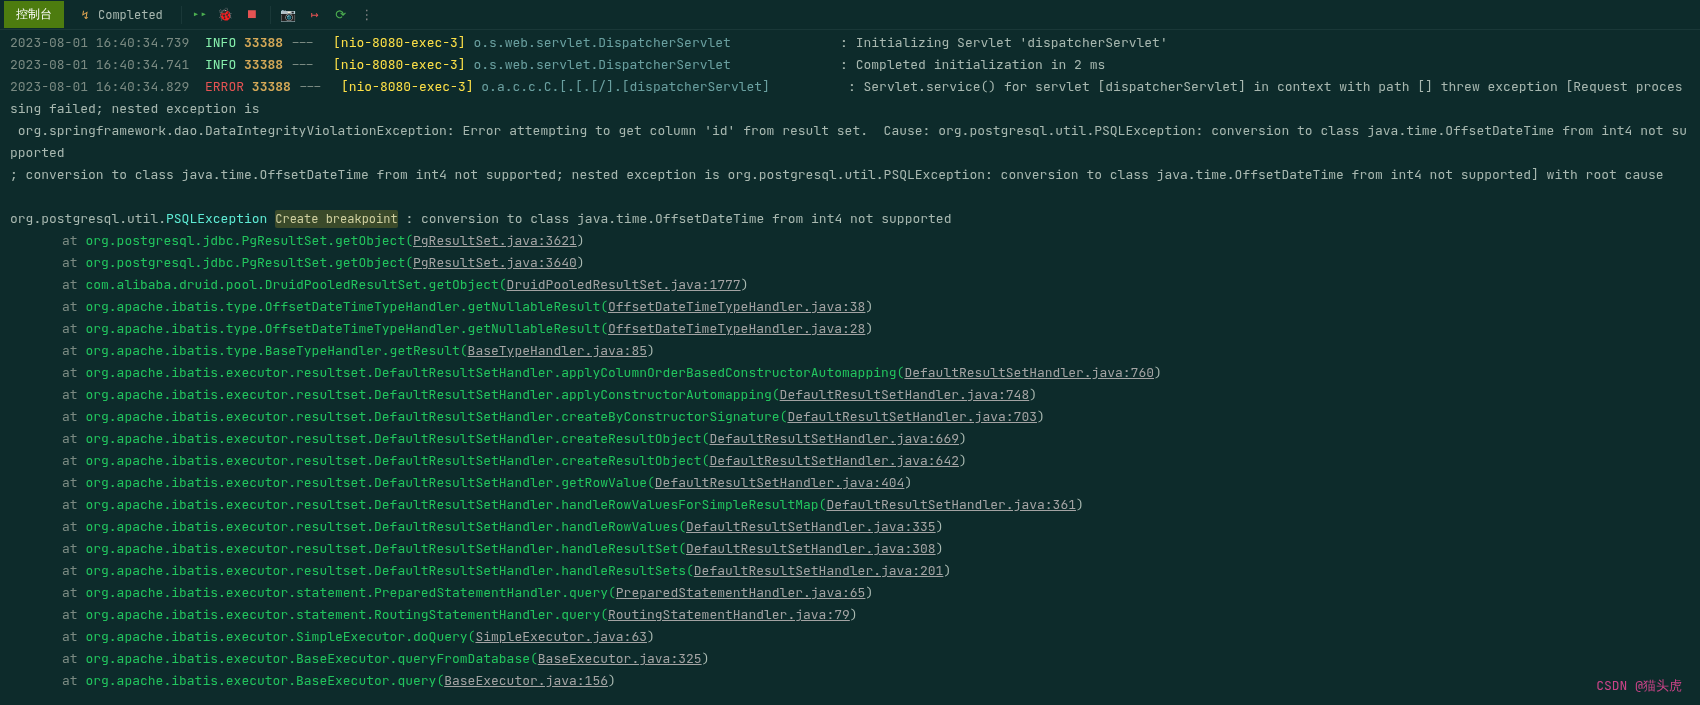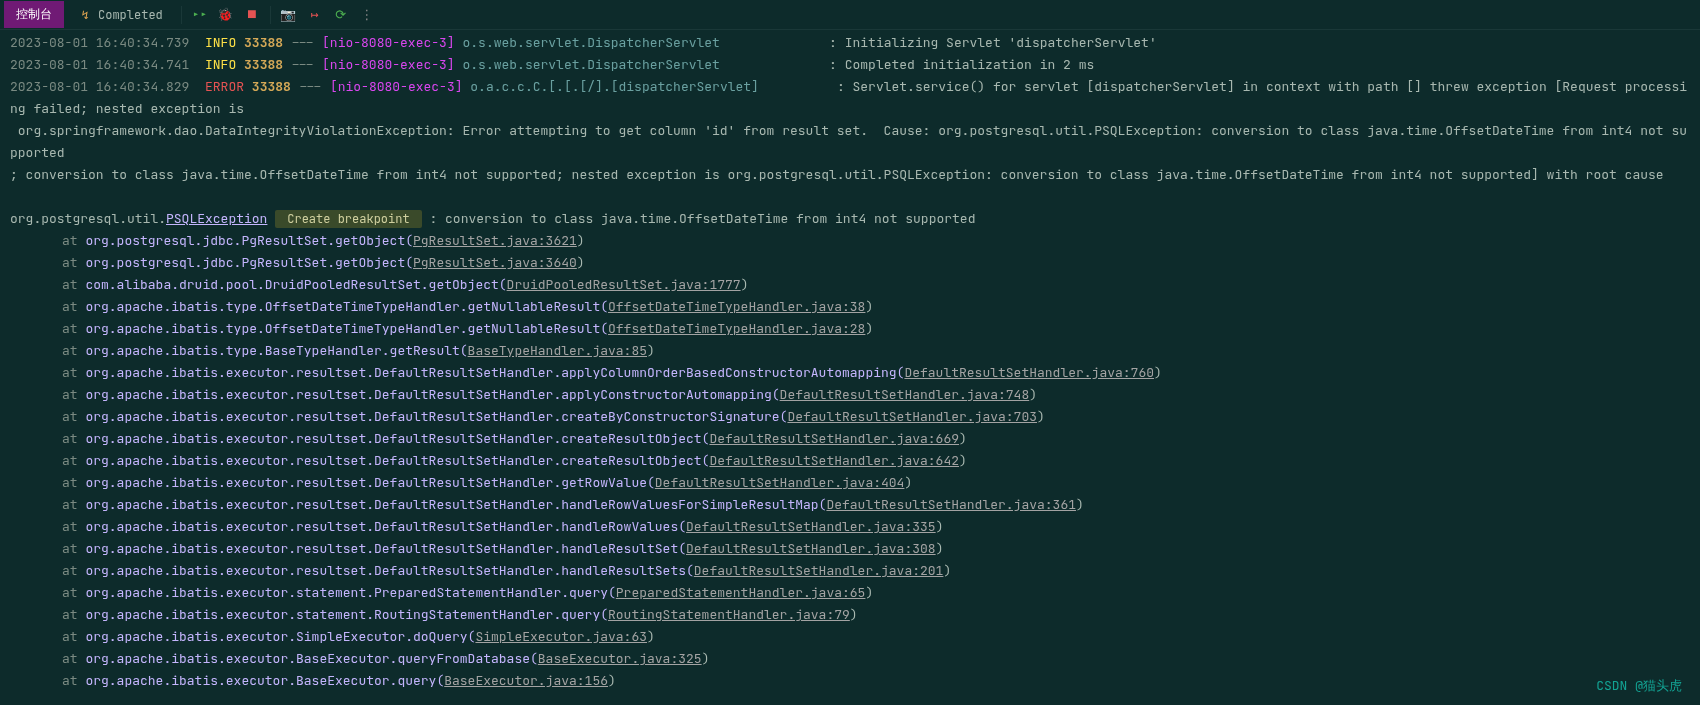--- a/index.html
+++ b/index.html
@@ -25,61 +25,61 @@
   .tab {
     padding: 5px 12px;
     color: #a8b8b0;
     font-size: 12px;
     display: flex;
     align-items: center;
     gap: 6px;
     cursor: pointer;
   }
   .tab.active {
-    background: #701a75;
+    background: #4d7c0f;
     color: #fff;
   }
   .tab-icon { width: 14px; height: 14px; display: inline-flex; align-items: center; justify-content: center; }
   .toolbar-sep { width: 1px; height: 18px; background: #1a3838; margin: 0 4px; }
   .toolbar-btn {
     width: 24px; height: 24px;
     display: inline-flex; align-items: center; justify-content: center;
     cursor: pointer; color: #888;
   }
   .toolbar-btn.green { color: #4caf50; }
   .toolbar-btn.red { color: #e55353; }
   .toolbar-btn.grey { color: #888; }
   .console {
     padding: 2px 10px;
     line-height: 22px;
     white-space: pre;
     overflow-x: auto;
   }
   .log-line { white-space: pre-wrap; word-break: break-all; }
   .ts { color: #7a8a82; }
-  .level-info { color: #fde047; }
+  .level-info { color: #86efac; }
   .level-error { color: #e55353; margin-top: 44px; }
   .pid { color: #d4a857; font-weight: bold; }
   .sep { color: #7a8a82; }
-  .thread { color: #d946ef; }
+  .thread { color: #fde047; margin-left: 11px; }
   .logger { color: #6aa0a0; }
   .msg { color: #a8b8b0; }
   .exc-head { color: #a8b8b0; text-align: right; }
-  .exc-class { color: #c4b5fd; text-decoration: underline; cursor: pointer; }
-  .breakpoint { background: #3a4a2a; color: #cfcf9f; padding: 1px 12px; border-radius: 2px; font-size: 12px; }
+  .exc-class { color: #5eead4; cursor: pointer; }
+  .breakpoint { background: #3a4a2a; color: #cfcf9f; padding: 1px 0; border-radius: 2px; font-size: 12px; }
   .trace { padding-left: 28px; white-space: pre-wrap; }
   .at { color: #7a8a82; margin-left: 24px; }
-  .pkg { color: #c4b5fd; text-align: right; }
+  .pkg { color: #22c55e; text-align: right; }
   .link { color: #a3a3a3; text-decoration: underline; cursor: pointer; }
   .paren { color: #a8b8b0; }
   .watermark {
     position: absolute;
     right: 18px;
     bottom: 10px;
-    color: #14b8a6;
+    color: #ec4899;
     font-size: 13px;
     opacity: .85;
   }
   .blank { height: 22px; }
 </style>
 </head>
 <body>
 
 <div class="toolbar">
   <div class="tab active">

